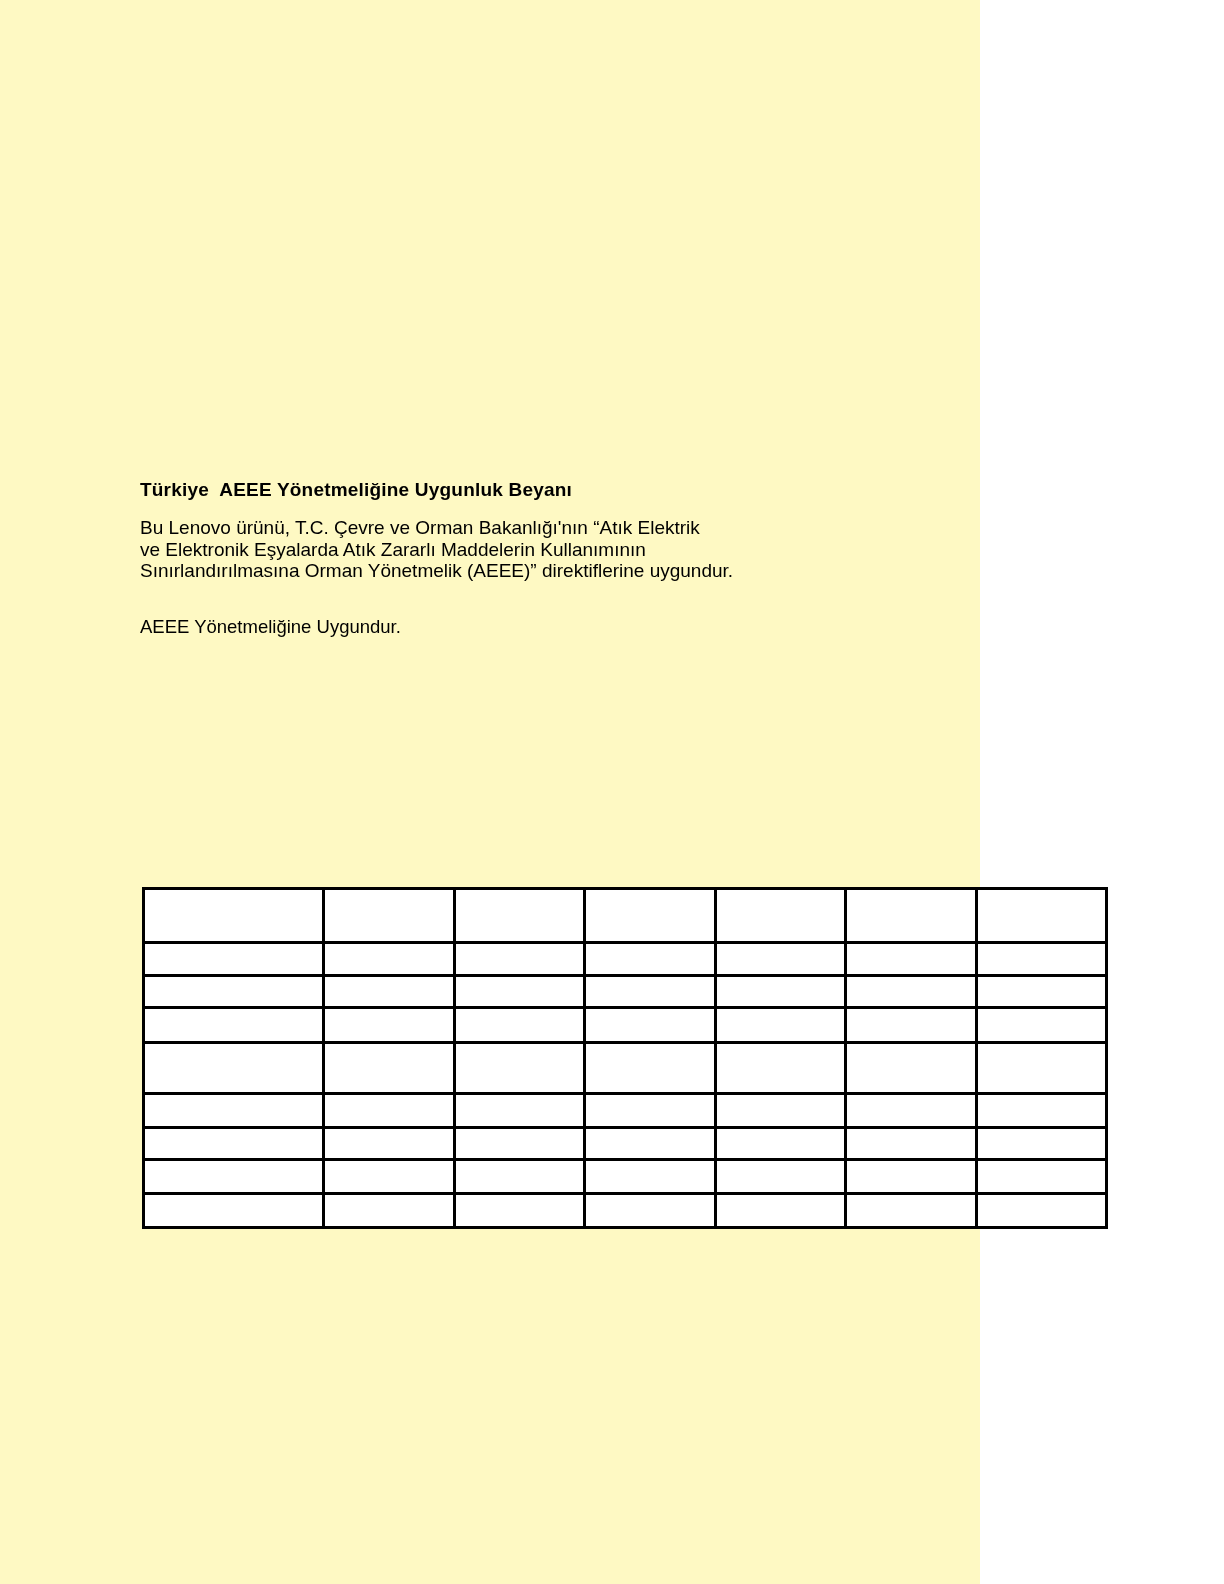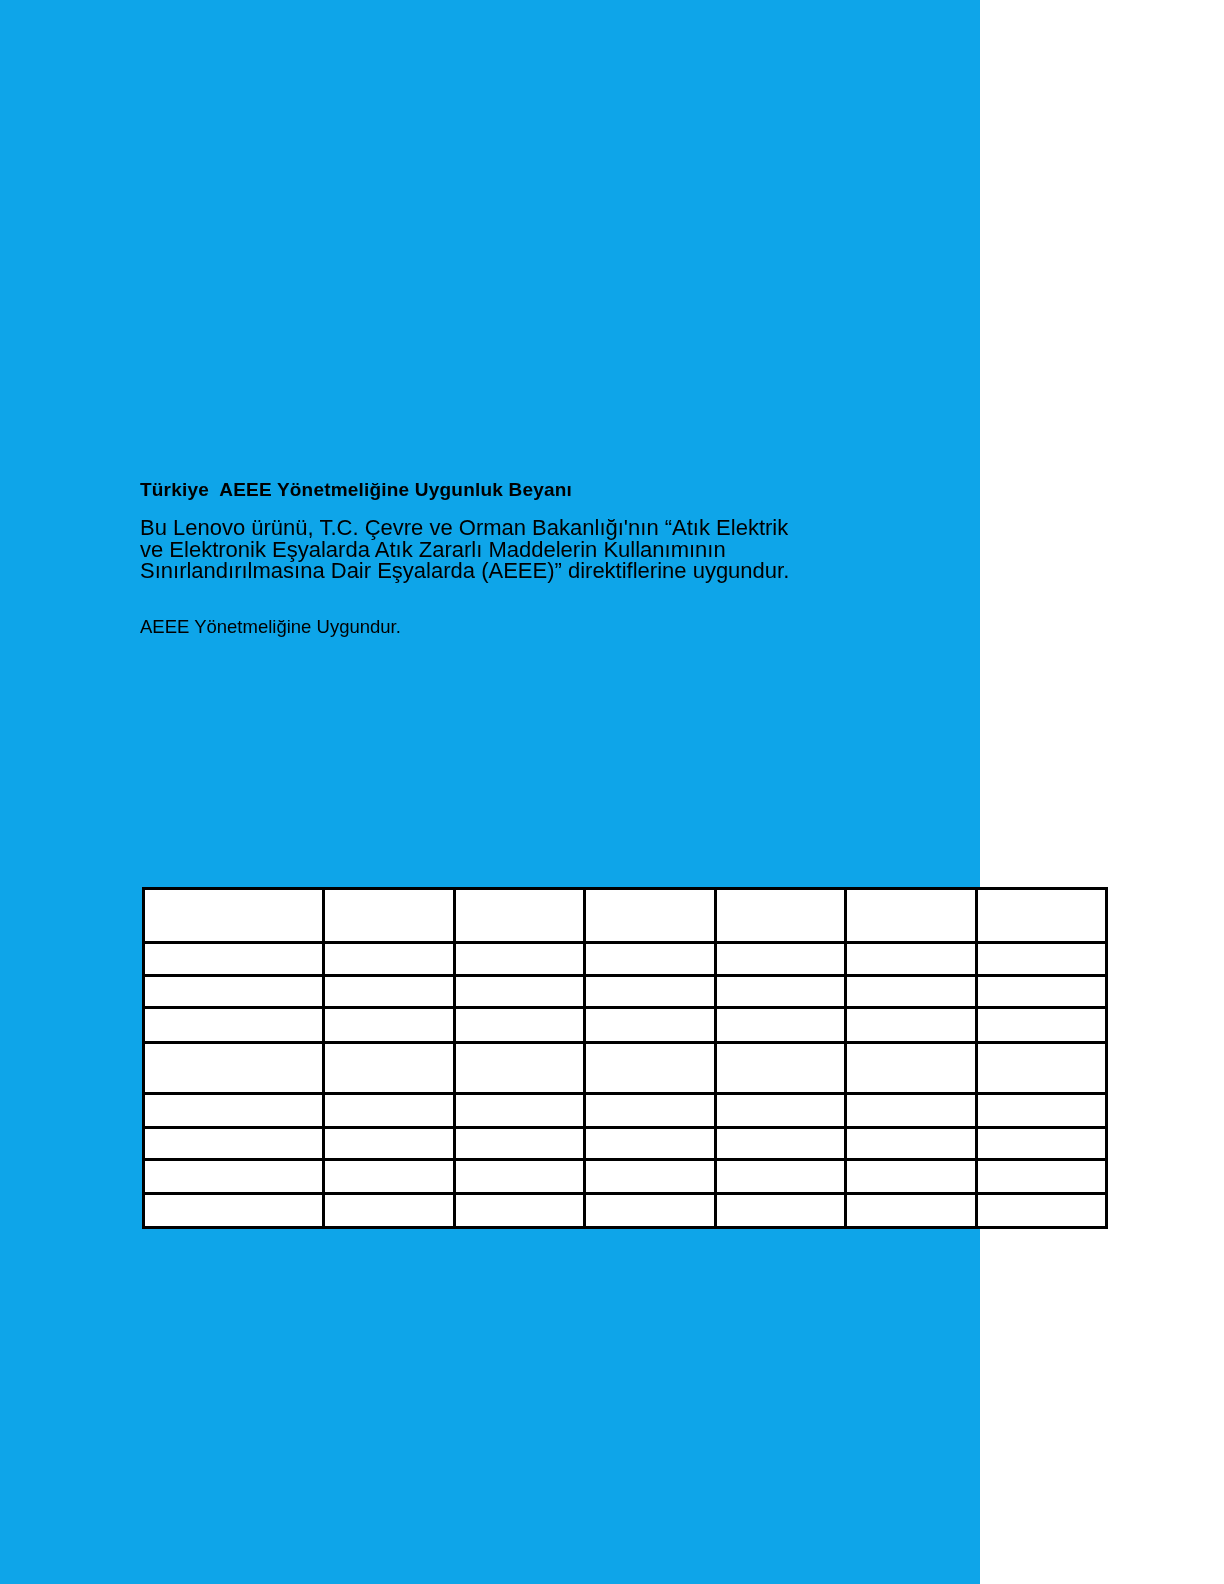--- a/index.html
+++ b/index.html
@@ -13,37 +13,37 @@
     font-family: "Liberation Sans", sans-serif;
     color: #000000;
     position: relative;
     overflow: hidden;
   }
   .page {
     position: absolute;
     left: 0; top: 0;
     width: 980px;
     height: 1584px;
-    background: #0ea5e9;
+    background: #fef9c3;
   }
   .doc-title {
     position: absolute;
     left: 140px;
     top: 479px;
     font-size: 19px;
     font-weight: bold;
     line-height: 22px;
     white-space: pre-wrap;
     letter-spacing: 0.2px;
   }
   .doc-paragraph {
     position: absolute;
     left: 140px;
     top: 517px;
-    font-size: 22px;
+    font-size: 19px;
     line-height: 21.5px;
   }
   .doc-paragraph .line {
     white-space: pre;
   }
   .doc-statement {
     position: absolute;
     left: 140px;
     top: 616px;
     font-size: 18.5px;
@@ -85,21 +85,21 @@
 </head>
 <body>
 
 <div class="page">
 
   <div class="doc-title">Türkiye  AEEE Yönetmeliğine Uygunluk Beyanı</div>
 
   <div class="doc-paragraph">
     <div class="line">Bu Lenovo ürünü, T.C. Çevre ve Orman Bakanlığı'nın “Atık Elektrik</div>
     <div class="line">ve Elektronik Eşyalarda Atık Zararlı Maddelerin Kullanımının</div>
-    <div class="line">Sınırlandırılmasına Dair Eşyalarda (AEEE)” direktiflerine uygundur.</div>
+    <div class="line">Sınırlandırılmasına Orman Yönetmelik (AEEE)” direktiflerine uygundur.</div>
   </div>
 
   <div class="doc-statement">AEEE Yönetmeliğine Uygundur.</div>
 
   <table class="compliance-table">
     <colgroup>
       <col class="c0">
         <col class="c1">
         <col class="c2">
         <col class="c3">

